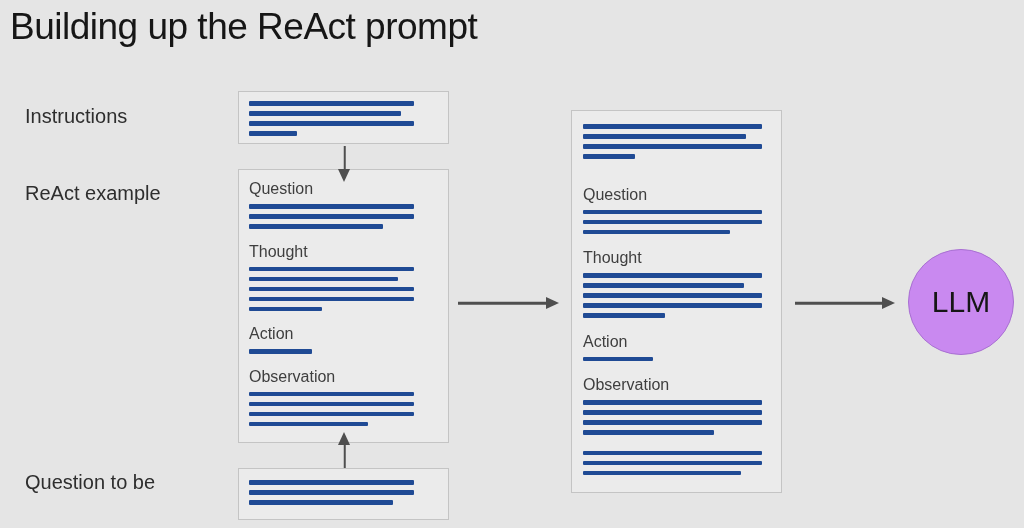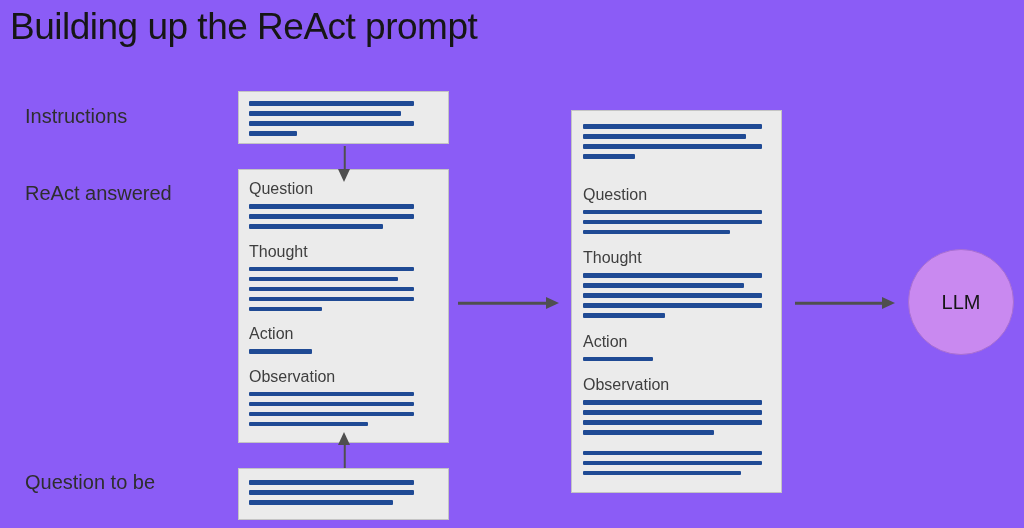--- a/index.html
+++ b/index.html
@@ -1,17 +1,17 @@
 <!DOCTYPE html>
 <html style="--line-blue: #1f4a94; --box-fill: #ebebeb; --box-border: #c4c4c4; --arrow-gray: #4f4f4f; --llm-fill: #c989f0; --llm-border: #a86fd2; --title-color: #161616; --label-color: #2e2e2e; --section-label-color: #3e3e3e;"><head>
 <meta charset="utf-8">
 <style>
   html,body{margin:0;padding:0;background:#ffffff;}
   .canvas{
-    position:relative;width:1024px;height:528px;overflow:hidden;background:#8b5cf6;
+    position:relative;width:1024px;height:528px;overflow:hidden;background:#e5e5e5;
     font-family:"Liberation Sans","DejaVu Sans",sans-serif;
   }
   .title{
     position:absolute;left:10px;top:4px;font-size:37px;line-height:46px;
     font-weight:500;letter-spacing:-0.5px;color:var(--title-color,#161616);
   }
   .llabel{
     position:absolute;left:25px;font-size:20px;line-height:26px;
     color:var(--label-color,#2e2e2e);
   }
@@ -42,32 +42,32 @@
   .vshaft{position:absolute;left:50%;transform:translateX(-50%);width:2.5px;background:var(--arrow-gray,#4f4f4f);}
   .hshaft{position:absolute;top:50%;transform:translateY(-50%);height:2.5px;background:var(--arrow-gray,#4f4f4f);}
   .head{position:absolute;width:0;height:0;}
   .head-down{left:0;border-left:6.5px solid transparent;border-right:6.5px solid transparent;border-top:13px solid var(--arrow-gray,#4f4f4f);}
   .head-up{left:0;border-left:6.5px solid transparent;border-right:6.5px solid transparent;border-bottom:13px solid var(--arrow-gray,#4f4f4f);}
   .head-right{top:50%;transform:translateY(-50%);border-top:6.5px solid transparent;border-bottom:6.5px solid transparent;border-left:13px solid var(--arrow-gray,#4f4f4f);}
   .llm{
     position:absolute;left:908px;top:249px;width:106px;height:106px;border-radius:50%;
     background:var(--llm-fill,#c989f0);border:1px solid var(--llm-border,#a86fd2);
     box-sizing:border-box;display:flex;align-items:center;justify-content:center;
-    font-size:20px;color:#161616;
+    font-size:30px;color:#161616;
   }
 </style>
 </head>
 <body>
 
 <div class="canvas">
 
   <div class="title">Building up the ReAct prompt</div>
 
   <div class="llabel" style="top:103px;">Instructions</div>
-  <div class="llabel" style="top:180px;">ReAct answered</div>
+  <div class="llabel" style="top:180px;">ReAct example</div>
   <div class="llabel" style="top:470px;line-height:25px;">
     <div>Question to be</div>
   </div>
 
   <div class="box pad-top-9" id="box-instructions" style="left:238px;top:91px;width:211px;height:53px;">
     <div class="line-group">
         <div class="bline" style="width: 100%;"></div>
         <div class="bline" style="width: 92%;"></div>
         <div class="bline" style="width: 100%;"></div>
         <div class="bline" style="width: 29%;"></div>

